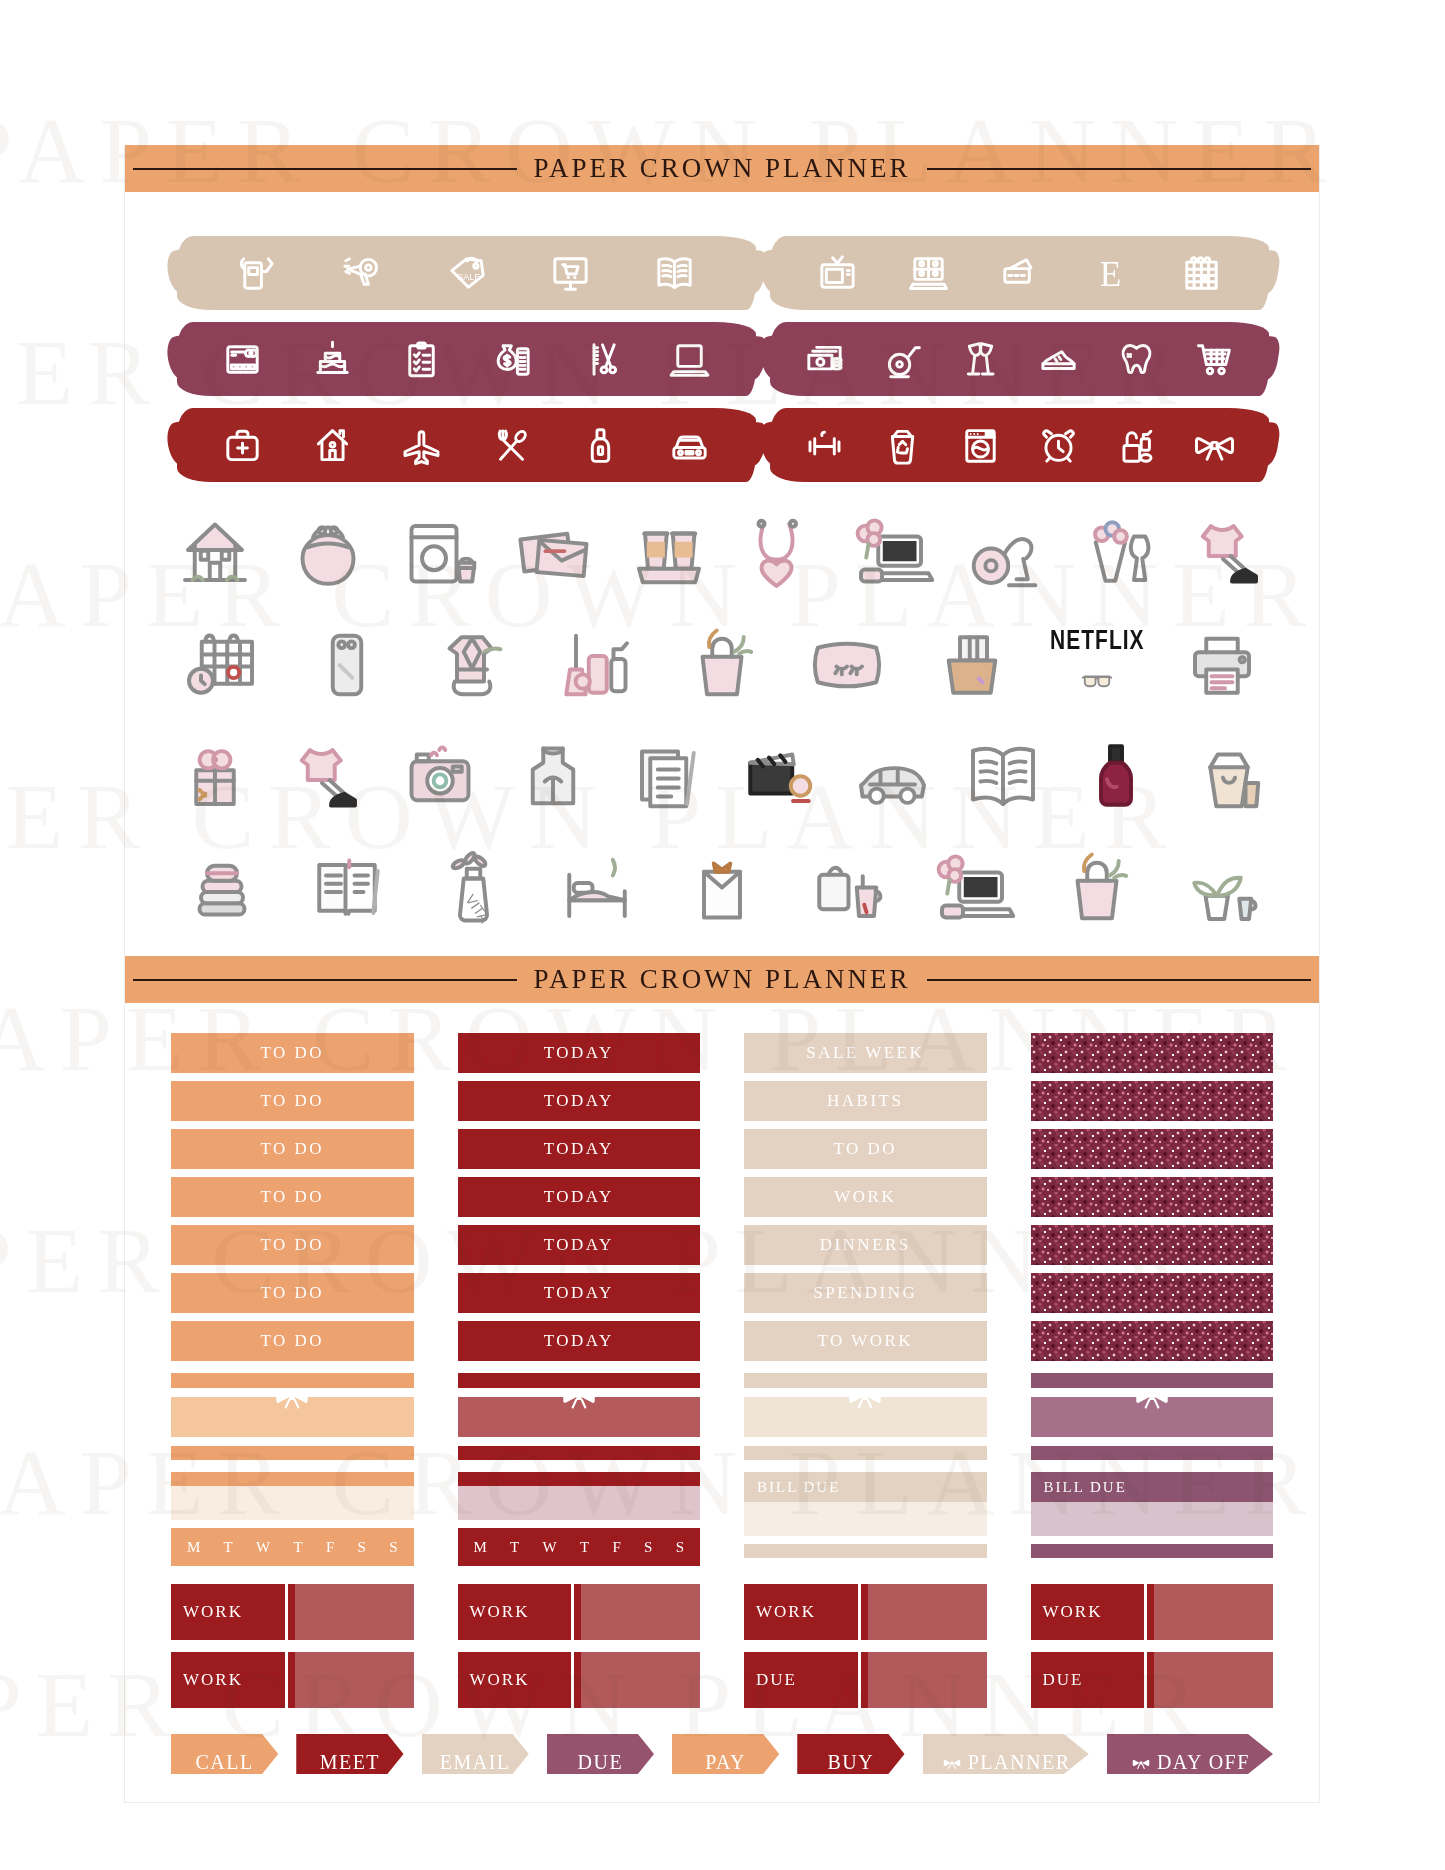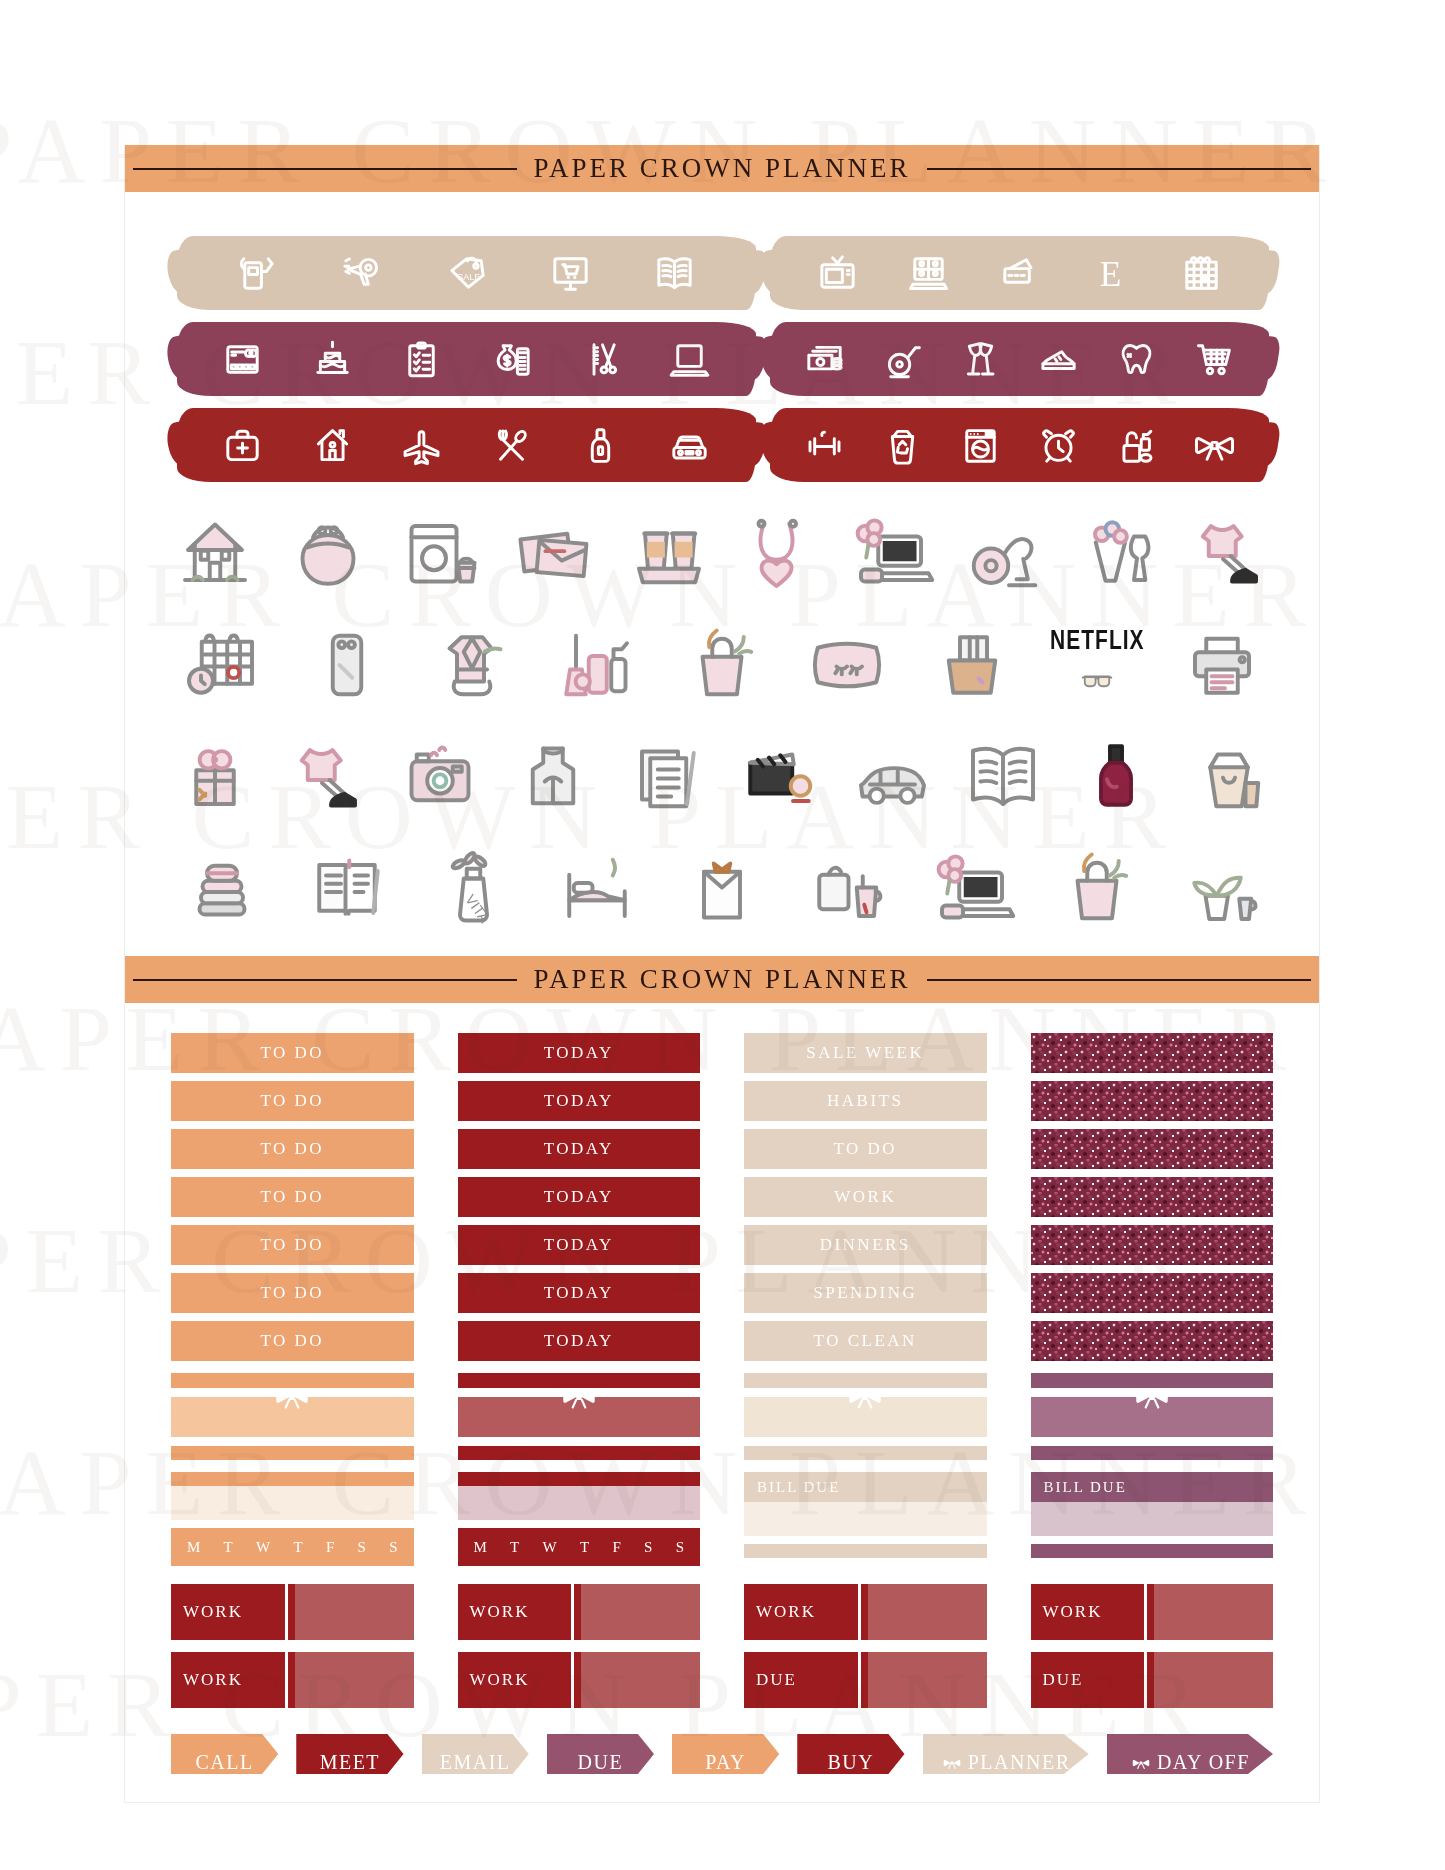--- a/index.html
+++ b/index.html
@@ -779,21 +779,21 @@
             <div class="bodyp"></div>
           </div>
         </div>
         <div class="col">
           <div class="lab t-tan">SALE WEEK</div>
           <div class="lab t-tan">HABITS</div>
           <div class="lab t-tan">TO DO</div>
           <div class="lab t-tan">WORK</div>
           <div class="lab t-tan">DINNERS</div>
           <div class="lab t-tan">SPENDING</div>
-          <div class="lab t-tan">TO CLEAN</div>
+          <div class="lab t-tan">TO WORK</div>
           <div class="washi w-tan">
           <div class="wt"></div>
           <div class="wmid"></div>
           <div class="wb"></div>
           <svg class="ic" viewBox="0 0 24 24" fill="none" stroke="currentColor" stroke-width="1.2" stroke-linecap="round" stroke-linejoin="round">
               <path class="s" d="M10.6 12L4.6 8.8c-.9-.5-1.6.1-1.6 1v4.4c0 .9.7 1.5 1.6 1L10.6 12z"></path>
               <path class="s" d="M13.4 12l6-3.2c.9-.5 1.6.1 1.6 1v4.4c0 .9-.7 1.5-1.6 1L13.4 12z"></path>
               <rect class="s" x="10.4" y="10.3" width="3.2" height="3.4" rx=".7"></rect>
               <path d="M10.4 13.6L8.4 18M13.6 13.6l2 4.4"></path>
             </svg>

